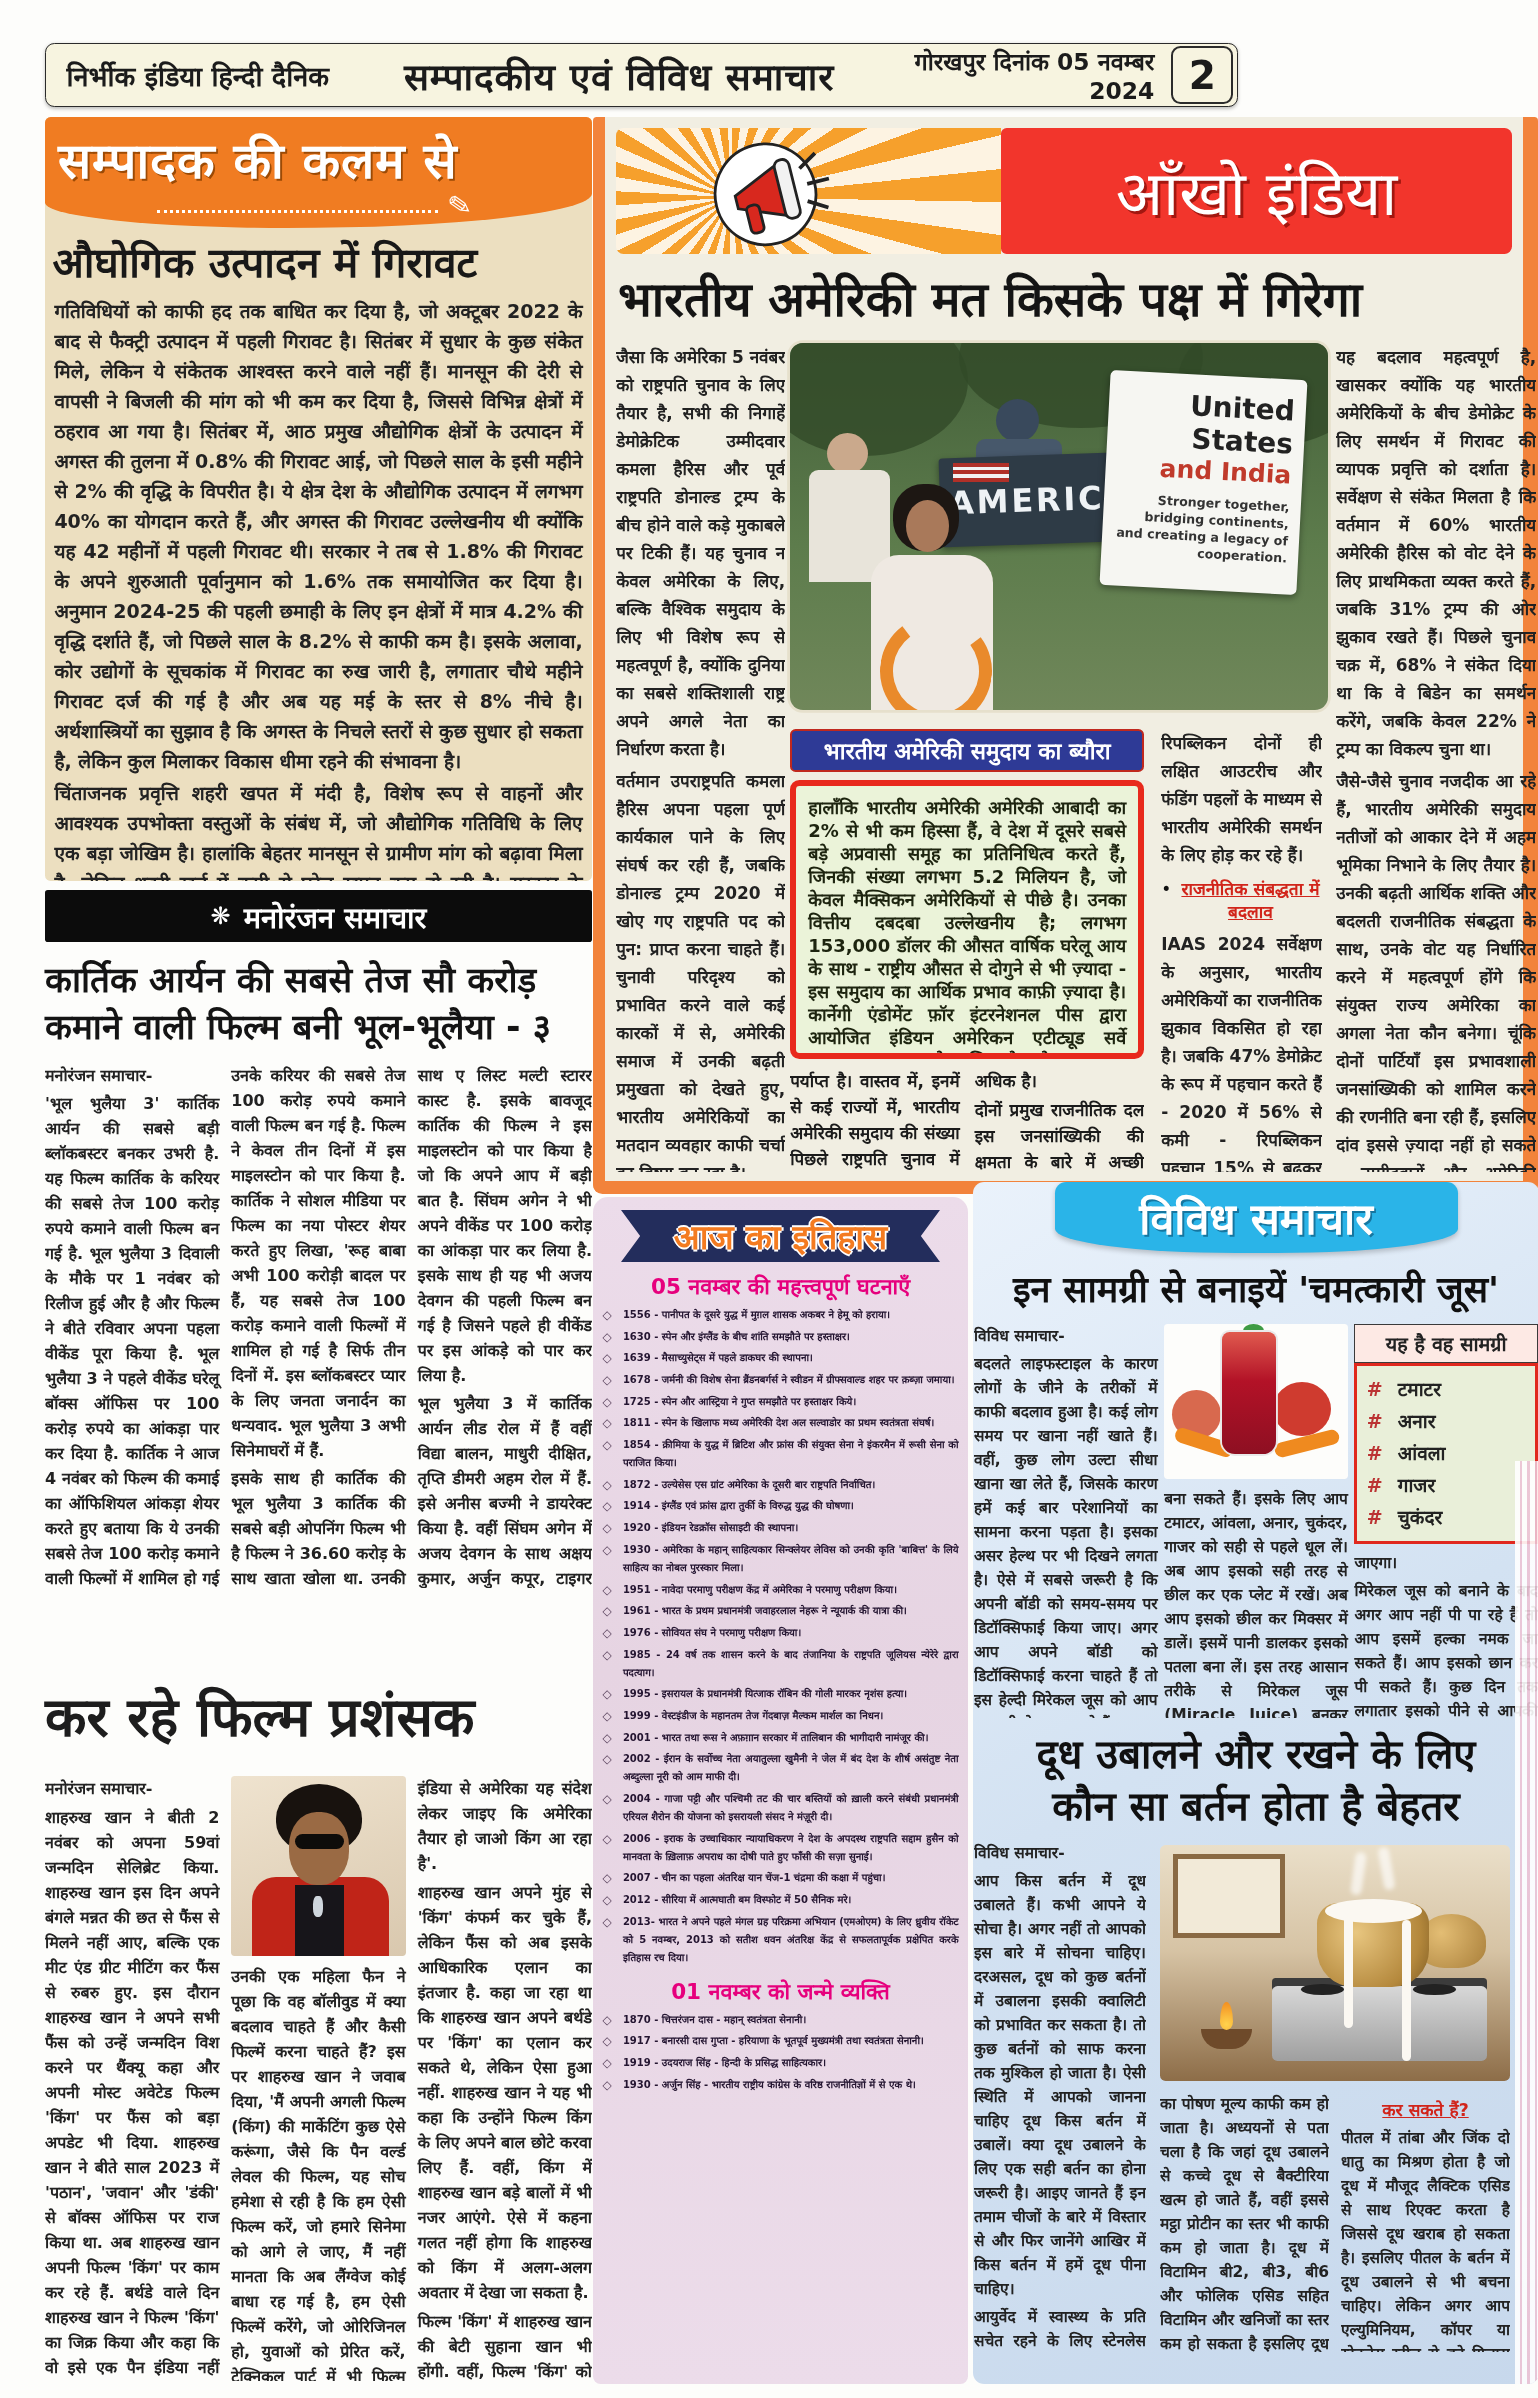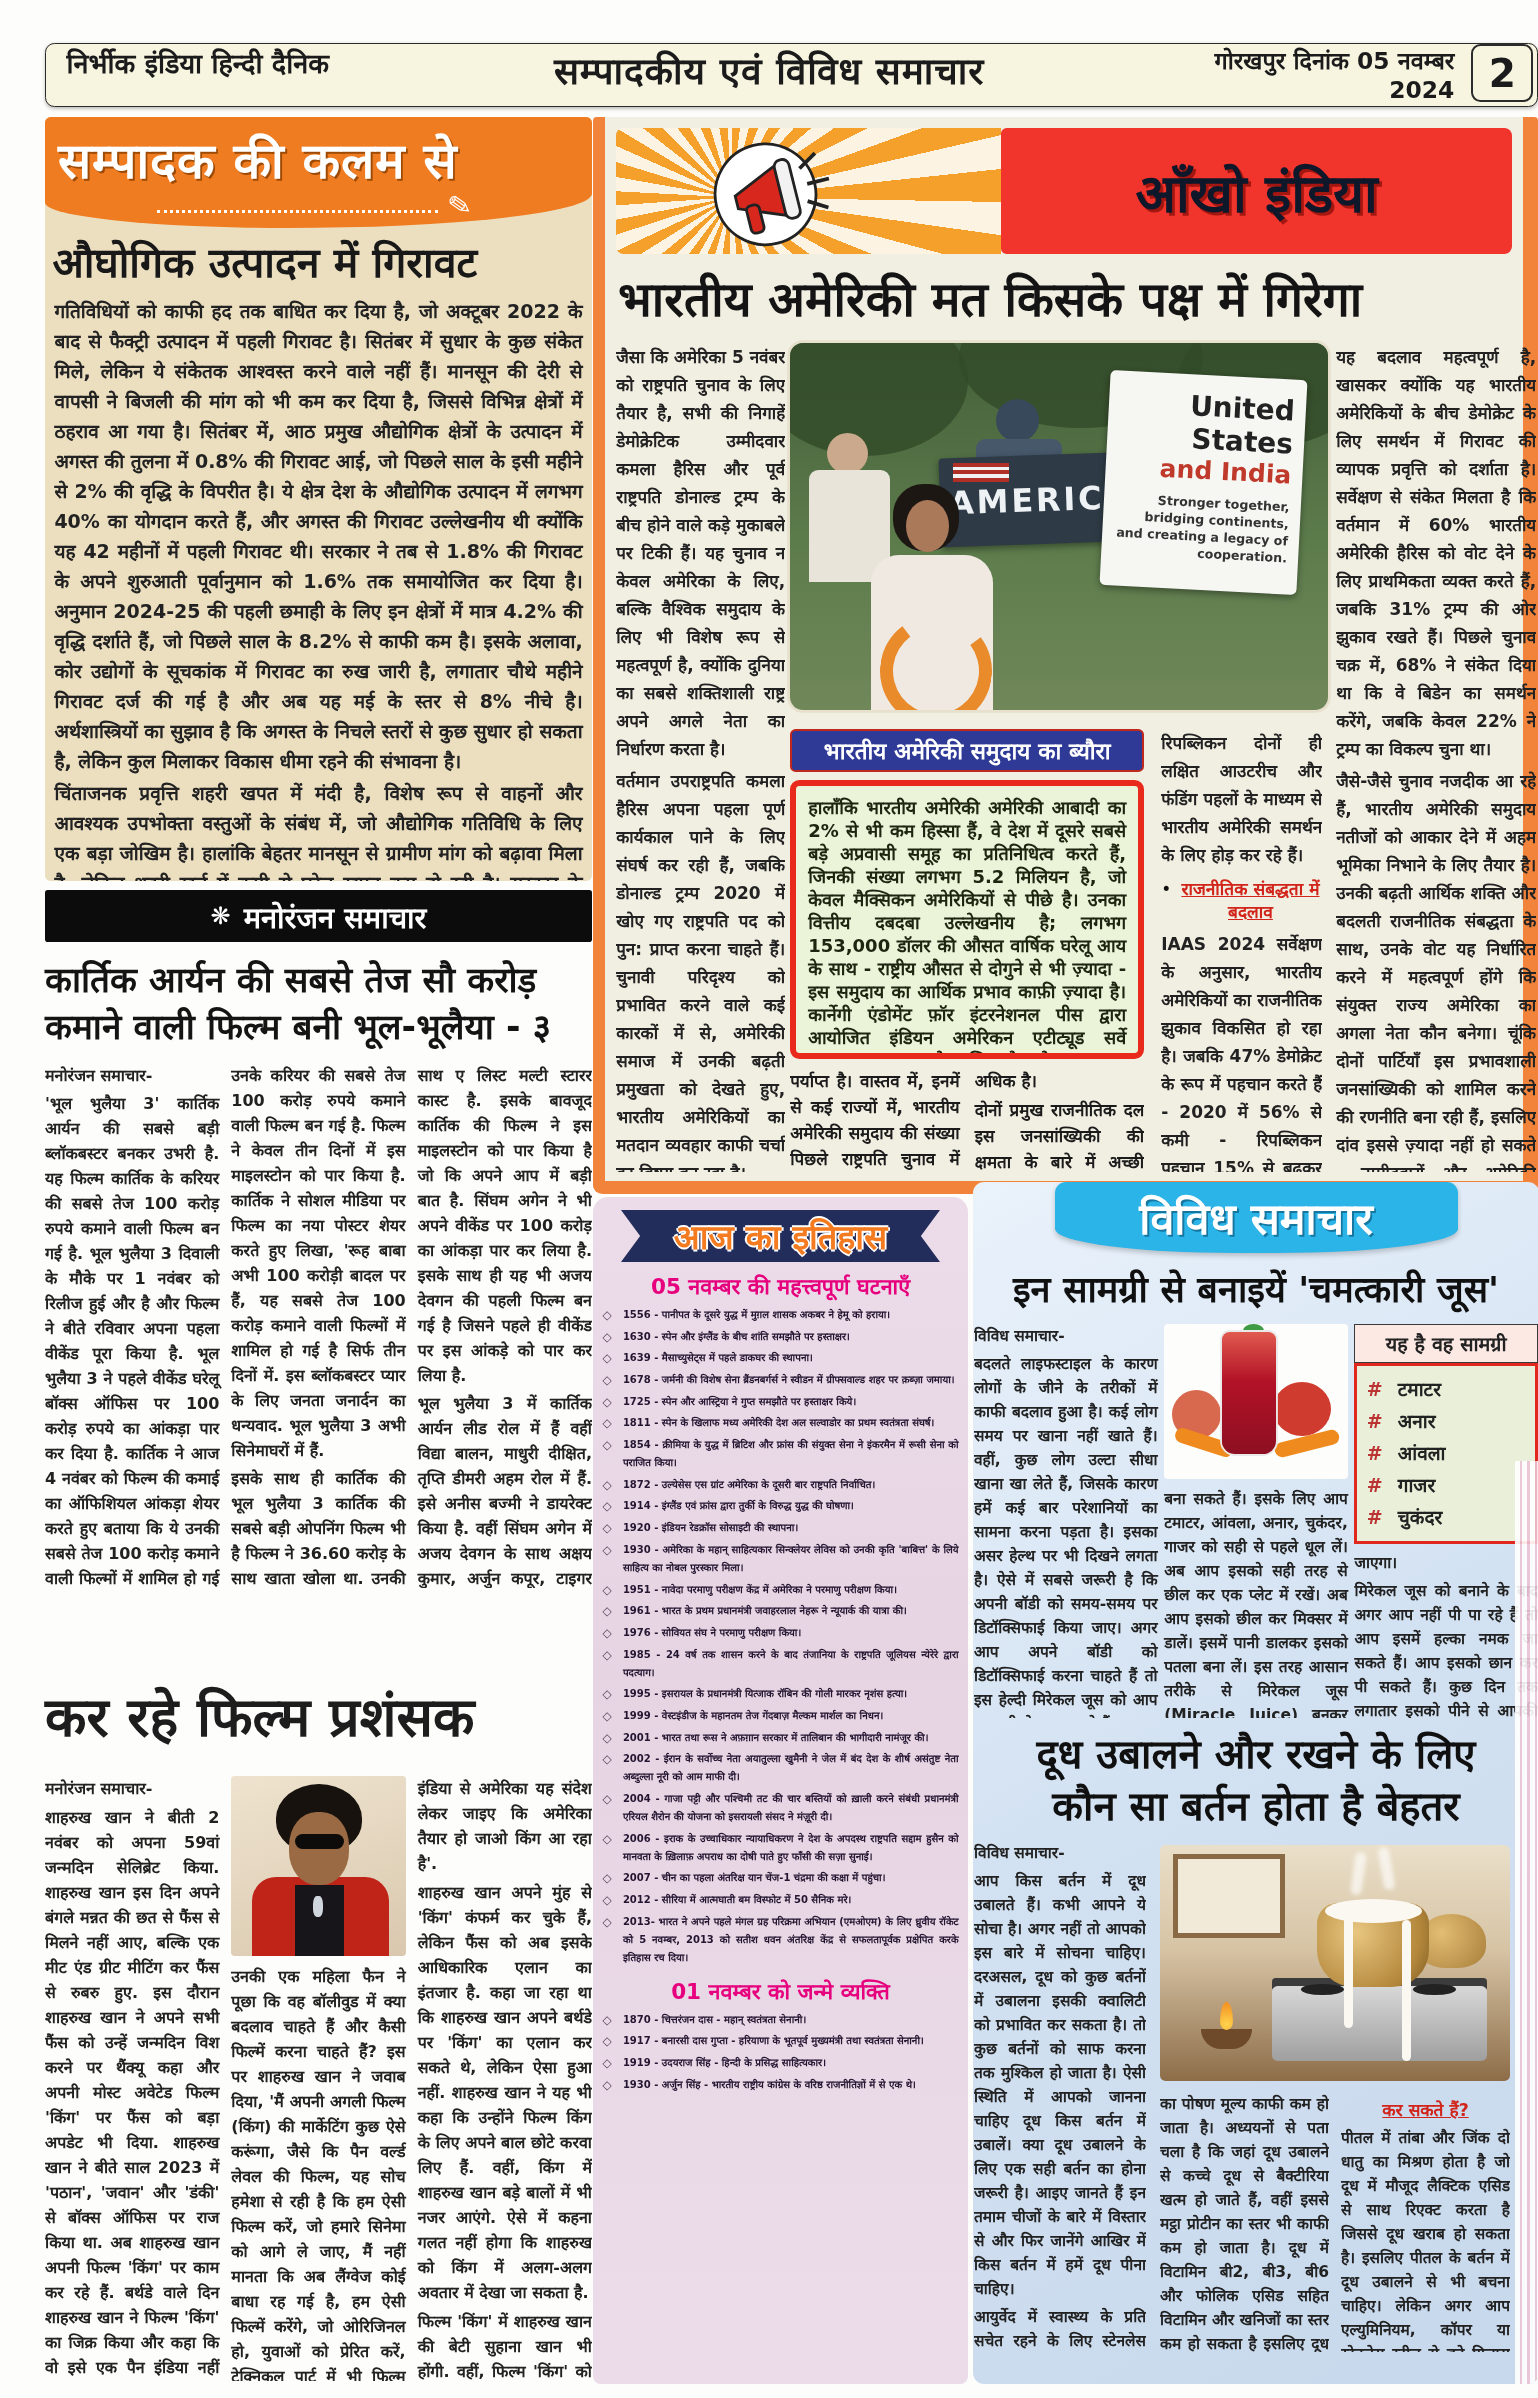--- a/index.html
+++ b/index.html
@@ -1,22 +1,22 @@
 <!DOCTYPE html>
 <html style="font-size:15px"><head>
 <meta charset="utf-8">
 <style>
   html,body{margin:0;padding:0;background:#ffffff;}
   *{box-sizing:border-box;}
   .page{position:relative;width:1538px;height:2399px;background:#fdfdfb;overflow:hidden;
         font-family:"DejaVu Sans","Liberation Sans",sans-serif;color:#1b1b1b;}
 
   
-  .masthead{position:absolute;left:45px;top:43px;width:1493px;height:64px;background:#f7f4e0;
-    border:1.9px solid #2b2b2b;border-radius:9.4px;display:flex;align-items:flex-start;box-shadow:0 1.9px 3.7px rgba(0,0,0,.25);}
+  .masthead{position:absolute;left:45px;top:43px;width:1193px;height:64px;background:#f7f4e0;
+    border:1.9px solid #2b2b2b;border-radius:9.4px;display:flex;align-items:center;box-shadow:0 1.9px 3.7px rgba(0,0,0,.25);}
   .m-left{flex:0 0 347px;padding-left:20.6px;font-size:27px;font-weight:800;}
   .m-center{flex:1;text-align:center;font-size:37px;font-weight:900;letter-spacing:0.9px;}
   .m-right{flex:0 0 309px;font-size:23.4px;font-weight:800;text-align:right;}
   .m-pagebox{flex:0 0 62px;height:58px;margin:0 3.7px 0 17px;border:2.8px solid #2b2b2b;border-radius:9.4px;
     background:#f7f4e0;display:flex;align-items:center;justify-content:center;font-size:39px;font-weight:700;}
 
   
   .left-col{position:absolute;left:45px;top:117px;width:547px;height:2267px;}
   .edit-panel{height:764px;background:#ecdfc0;border-radius:5.6px;overflow:hidden;}
   .edit-banner{position:relative;height:111px;background:#f07c22;border-radius:3.7px 3.7px 70% 55%/3.7px 3.7px 43px 32px;
@@ -54,21 +54,21 @@
   .srk-chain{position:absolute;left:82px;top:120px;width:9.4px;height:20.6px;background:#cfd6dd;border-radius:40%;}
 
   
   .ankho-panel{position:absolute;left:593px;top:117px;width:945px;height:1077px;background:#f1eee2;
      border-left:12px solid #f2833b;border-right:15px solid #f2833b;border-bottom:13px solid #f2833b;
      border-radius:3.7px 3.7px 9.4px 9.4px;padding:11.2px 11.2px 0 11.2px;}
   .ankho-banner{display:flex;height:126px;border-radius:7.5px;overflow:hidden;}
   .a-sunburst{flex:0 0 43%;position:relative;background:
      repeating-conic-gradient(from 0deg at 30% 55%, #f6a02c 0 7deg, #fdf3e2 7deg 14deg);}
   .a-redbox{flex:1;background:#f2352c;display:flex;align-items:center;justify-content:center;border-radius:5.6px;}
-  .a-redbox span{color:#0f172a;font-size:53px;font-weight:700;text-shadow:2.8px 2.8px 0 #a31710;white-space:nowrap;}
+  .a-redbox span{color:#ffffff;font-size:62px;font-weight:400;text-shadow:2.8px 2.8px 0 #a31710;white-space:nowrap;}
   .mega{position:absolute;left:84px;top:11.2px;transform:rotate(-14deg);}
   .ankho-headline{margin:11.2px 0 0 1.9px;font-size:48px;font-weight:900;color:#141414;white-space:nowrap;}
   .ankho-grid{position:relative;margin-top:13px;height:829px;}
   .acol p{margin:0 0 3.7px 0;font-size:17px;line-height:28px;font-weight:600;text-align:justify;color:#222;}
   .colA{position:absolute;left:0;top:0;width:169px;height:829px;overflow:hidden;}
   .colC{position:absolute;left:545px;top:386px;width:161px;height:443px;overflow:hidden;}
   .colD{position:absolute;left:720px;top:0;width:200px;height:829px;overflow:hidden;}
 
   .rally-photo{position:absolute;left:174px;top:0;width:538px;height:367px;border-radius:13px;overflow:hidden;
      background:linear-gradient(180deg,#44603a 0%,#5d7c4c 55%,#70875a 100%);box-shadow:0 0 0 2.8px #e6e0cc;}

